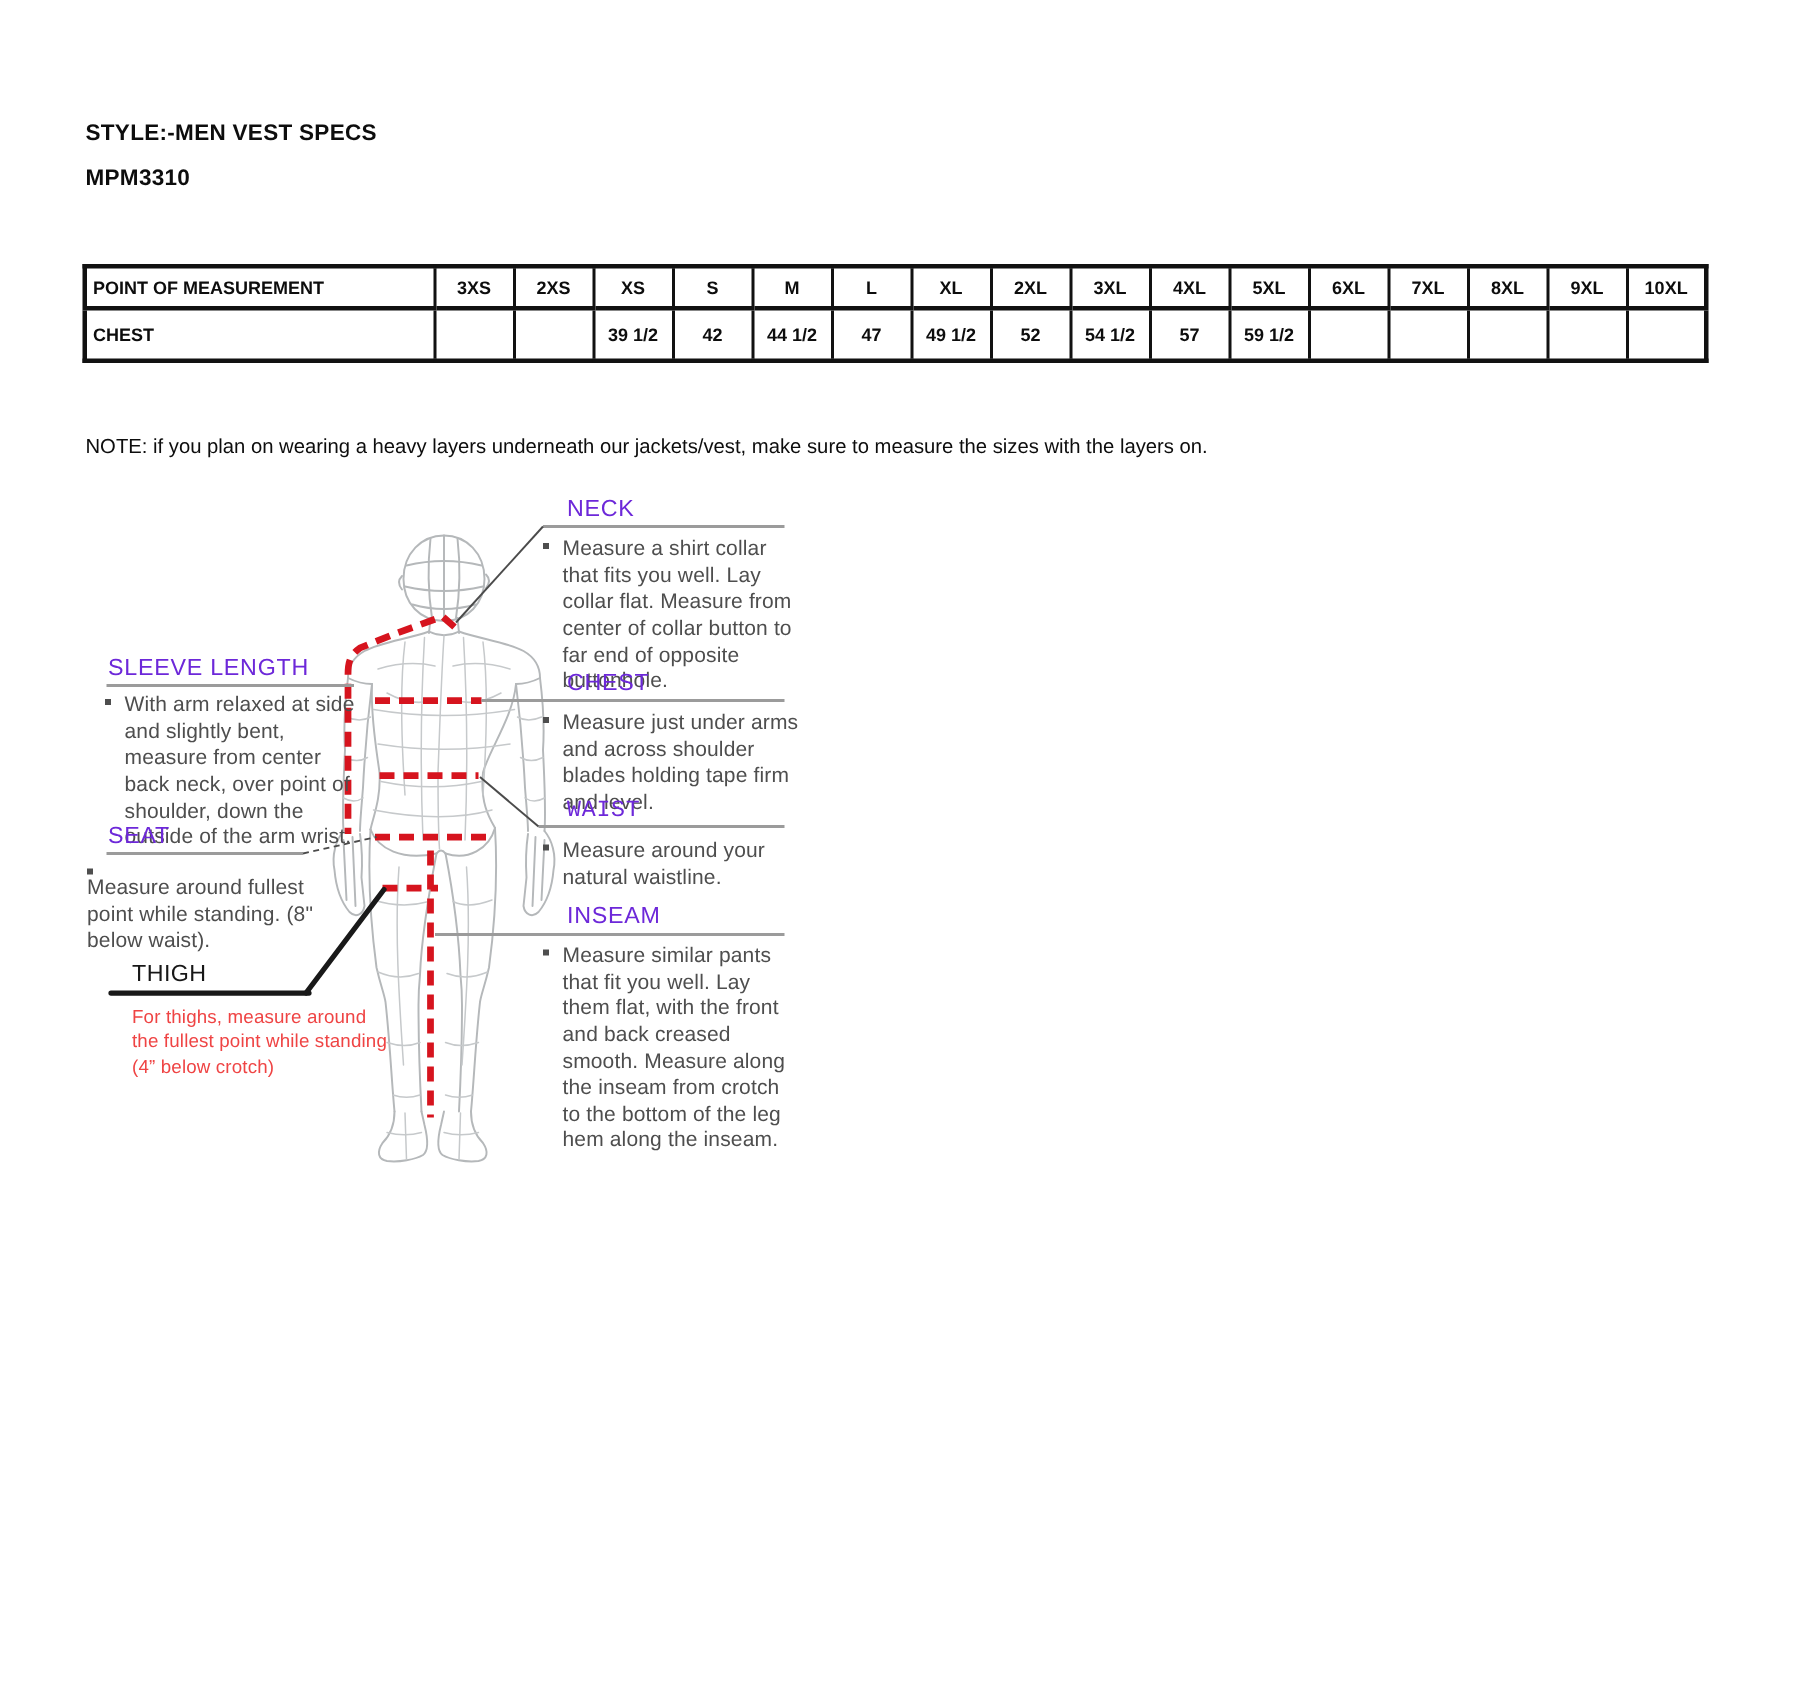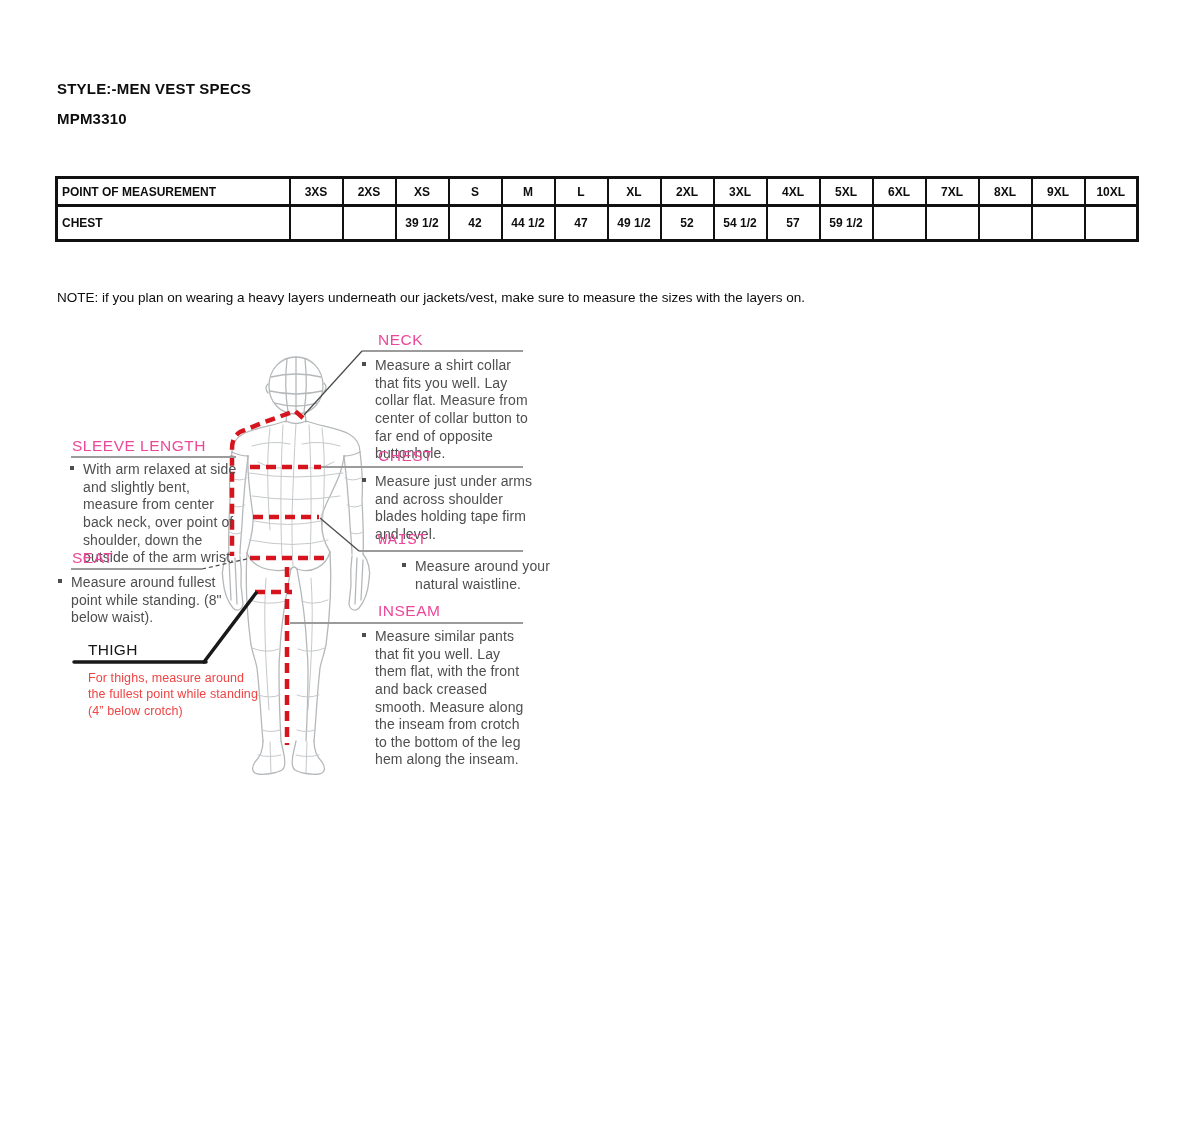--- a/index.html
+++ b/index.html
@@ -20,21 +20,21 @@
     border:2px solid #111;font-size:12px;font-weight:bold;
     text-align:center;vertical-align:middle;padding:0;color:#0d0d0d;
     overflow:hidden;white-space:nowrap;
   }
   table.spec thead th{height:25px;border-bottom:3px solid #111;}
   table.spec tbody td{height:32px;}
   table.spec .rowlabel{text-align:left;padding-left:4px;}
 
   
   .sec-title{
-    font-size:15.5px;color:#ec4899;letter-spacing:.5px;white-space:nowrap;
+    font-size:15.5px;color:#6d28d9;letter-spacing:.5px;white-space:nowrap;
   }
   .sec-title.dark{color:#171717;letter-spacing:.3px;}
   .para{display:flex;align-items:flex-start;}
   .bullet{
     width:4px;height:4px;background:#4e4e4e;margin:5px 9px 0 0;flex:none;
   }
   .para .txt{
     font-size:14px;line-height:1.26;color:#4e4e4e;letter-spacing:.1px;
   }
   .para.dark .txt{font-size:12.5px;line-height:1.3;color:#ef4444;}
@@ -223,39 +223,39 @@
     <span class="txt">Measure a shirt collar that fits you well. Lay collar flat. Measure from center of collar button to far end of opposite buttonhole.</span>
   </div>
 
   <div class="abs sec-title" style="left:378px;top:447px;">CHEST</div>
   <div class="abs para" style="left:362px;top:473px;width:172px;">
     <span class="bullet"></span>
     <span class="txt">Measure just under arms and across shoulder blades holding tape firm and level.</span>
   </div>
 
   <div class="abs sec-title" style="left:378px;top:531px;font-family:Liberation Mono, monospace;">WAIST</div>
-  <div class="abs para" style="left:362px;top:558px;width:172px;padding-left:40px;">
+  <div class="abs para" style="left:362px;top:558px;width:172px;">
     <span class="bullet"></span>
     <span class="txt">Measure around your natural waistline.</span>
   </div>
 
   <div class="abs sec-title" style="left:378px;top:602px;">INSEAM</div>
   <div class="abs para" style="left:362px;top:628px;width:172px;">
     <span class="bullet"></span>
     <span class="txt">Measure similar pants that fit you well. Lay them flat, with the front and back creased smooth. Measure along the inseam from crotch to the bottom of the leg hem along the inseam.</span>
   </div>
 
   <div class="abs sec-title" style="left:72px;top:437px;">SLEEVE LENGTH</div>
   <div class="abs para" style="left:70px;top:461px;width:178px;">
     <span class="bullet"></span>
     <span class="txt">With arm relaxed at side and slightly bent, measure from center back neck, over point of shoulder, down the outside of the arm wrist.</span>
   </div>
 
   <div class="abs sec-title" style="left:72px;top:549px;">SEAT</div>
-  <div class="abs para" style="left:58px;top:574px;width:172px;">
+  <div class="abs para" style="left:58px;top:574px;width:172px;flex-direction:column;">
     <span class="bullet"></span>
     <span class="txt">Measure around fullest point while standing. (8" below waist).</span>
   </div>
 
   <div class="abs sec-title dark" style="left:88px;top:641px;">THIGH</div>
   <div class="abs para dark" style="left:88px;top:670px;width:172px;">
     <span class="txt">For thighs, measure around the fullest point while standing (4” below crotch)</span>
   </div>
 
 </div>

